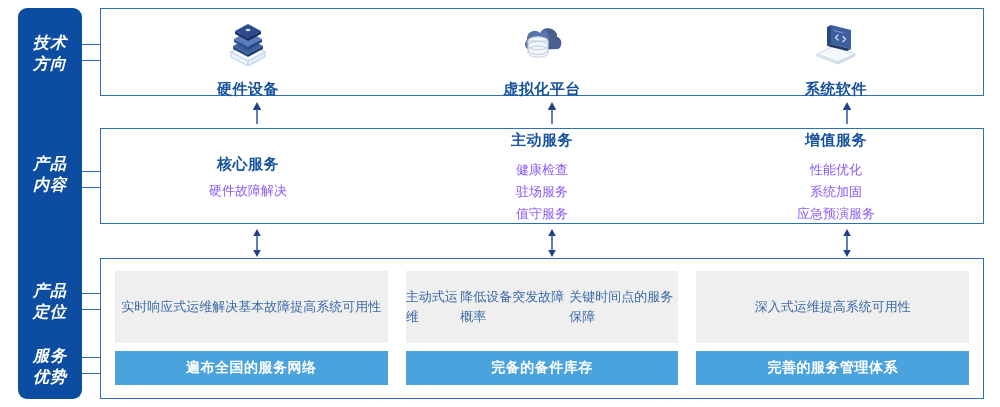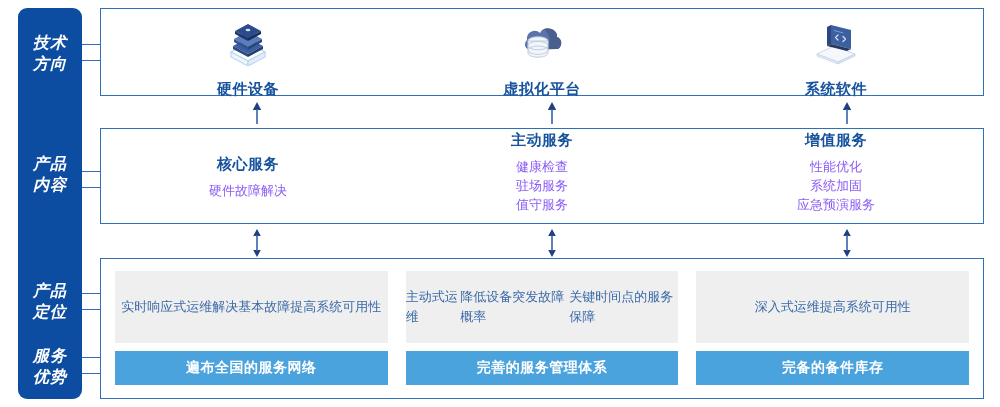--- a/index.html
+++ b/index.html
@@ -94,21 +94,21 @@
   .content-row {
     position: absolute;
     inset: 0;
     display: flex;
   }
   .content-col {
     flex: 1;
     display: flex;
     flex-direction: column;
     align-items: center;
-    justify-content: flex-start;
+    justify-content: space-between;
     padding-top: 2px;
   }
   .content-title {
     font-size: 15px;
     font-weight: bold;
     color: #16529e;
     margin-bottom: 7px;
     letter-spacing: 0.5px;
   }
   .content-item {
@@ -359,19 +359,19 @@
         <div class="pos-line">关键时间点的服务保障</div>
       </div>
       <div class="pos-card">
         <div class="pos-line">深入式运维</div>
         <div class="pos-line">提高系统可用性</div>
       </div>
     </div>
 
     <div class="adv-row">
       <div class="adv-card">遍布全国的服务网络</div>
+      <div class="adv-card">完备的备件库存</div>
       <div class="adv-card">完善的服务管理体系</div>
-      <div class="adv-card">完备的备件库存</div>
     </div>
 
   </div>
 
 </div>
 
 </body></html>

